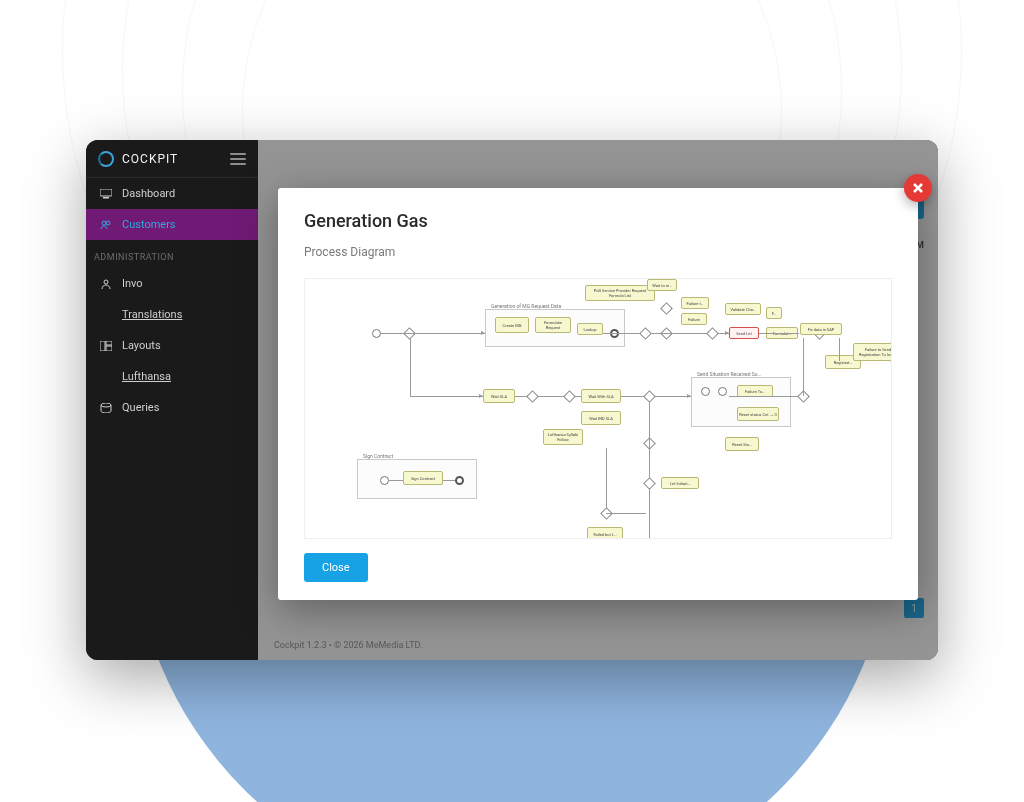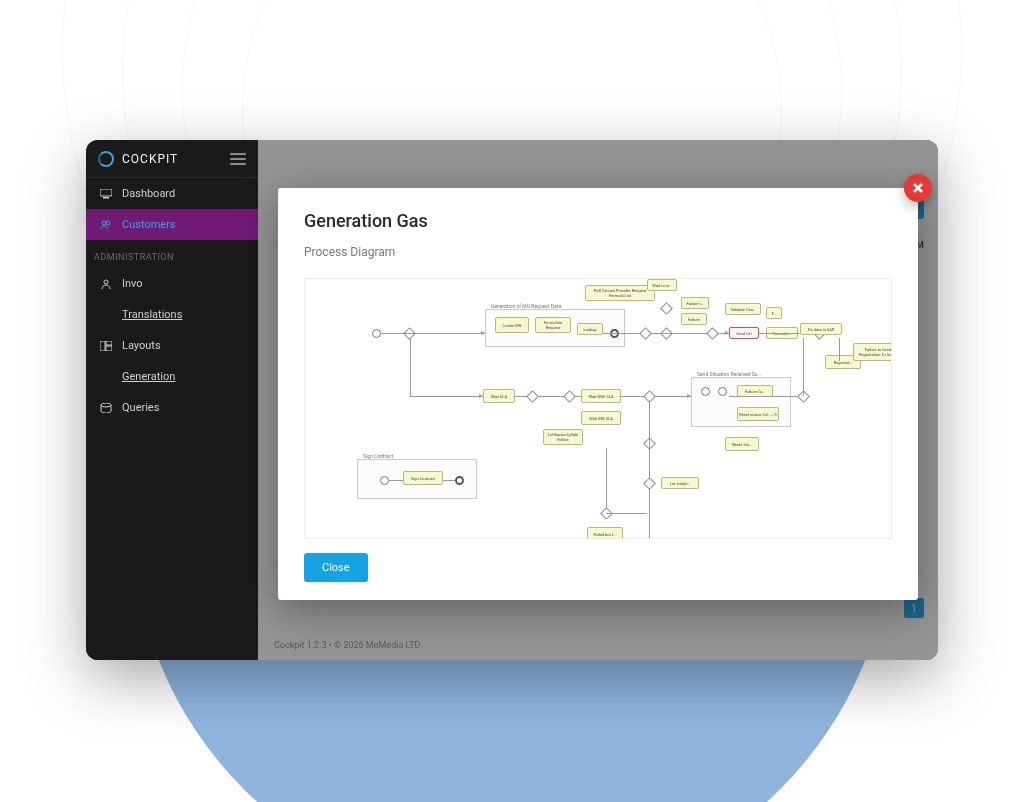--- a/index.html
+++ b/index.html
@@ -253,21 +253,21 @@
       <span class="ic">
         <svg viewBox="0 0 12 10">
             <rect x="0" y="0" width="5" height="10" fill="none" stroke="#cfcfcf" stroke-width="1"></rect>
             <rect x="6" y="0" width="6" height="4" fill="none" stroke="#cfcfcf" stroke-width="1"></rect>
             <rect x="6" y="5" width="6" height="5" fill="none" stroke="#cfcfcf" stroke-width="1"></rect>
           </svg>
       </span>
       <span>Layouts</span>
     </div>
     <div class="side-item side-sub">
-      <span>Generation</span>
+      <span>Lufthansa</span>
     </div>
     <div class="side-item">
       <span class="ic">
         <svg viewBox="0 0 12 10">
             <ellipse cx="6" cy="2" rx="5" ry="2" fill="none" stroke="#cfcfcf" stroke-width="1"></ellipse>
             <path d="M1 2v6c0 1 2.2 2 5 2s5-1 5-2V2" fill="none" stroke="#cfcfcf" stroke-width="1"></path>
           </svg>
       </span>
       <span>Queries</span>
     </div>

